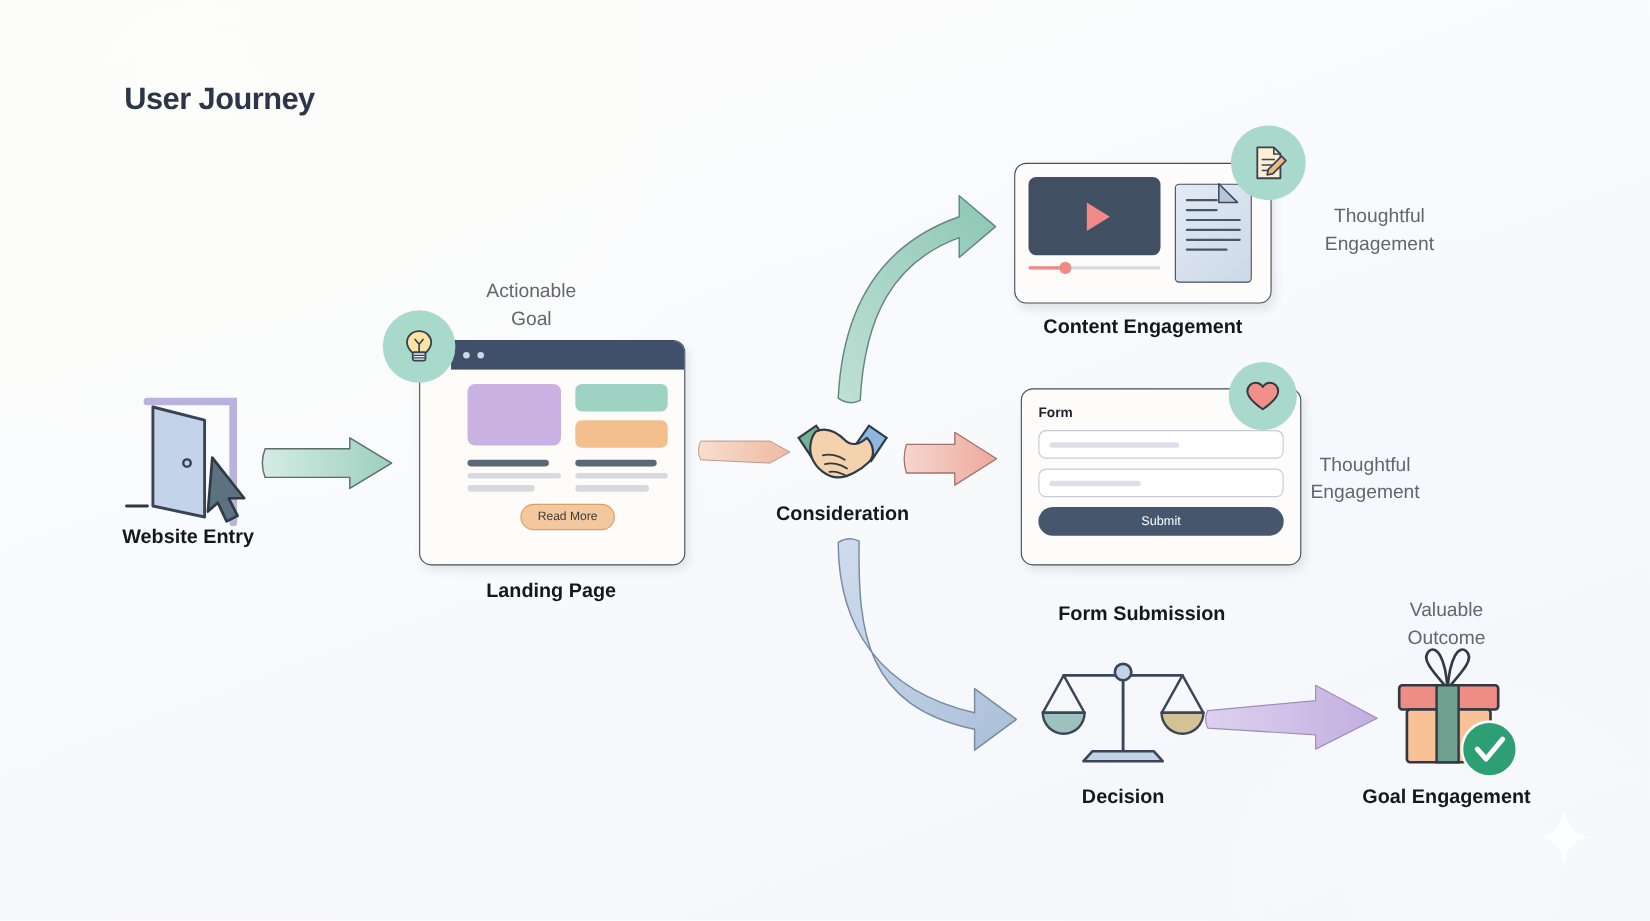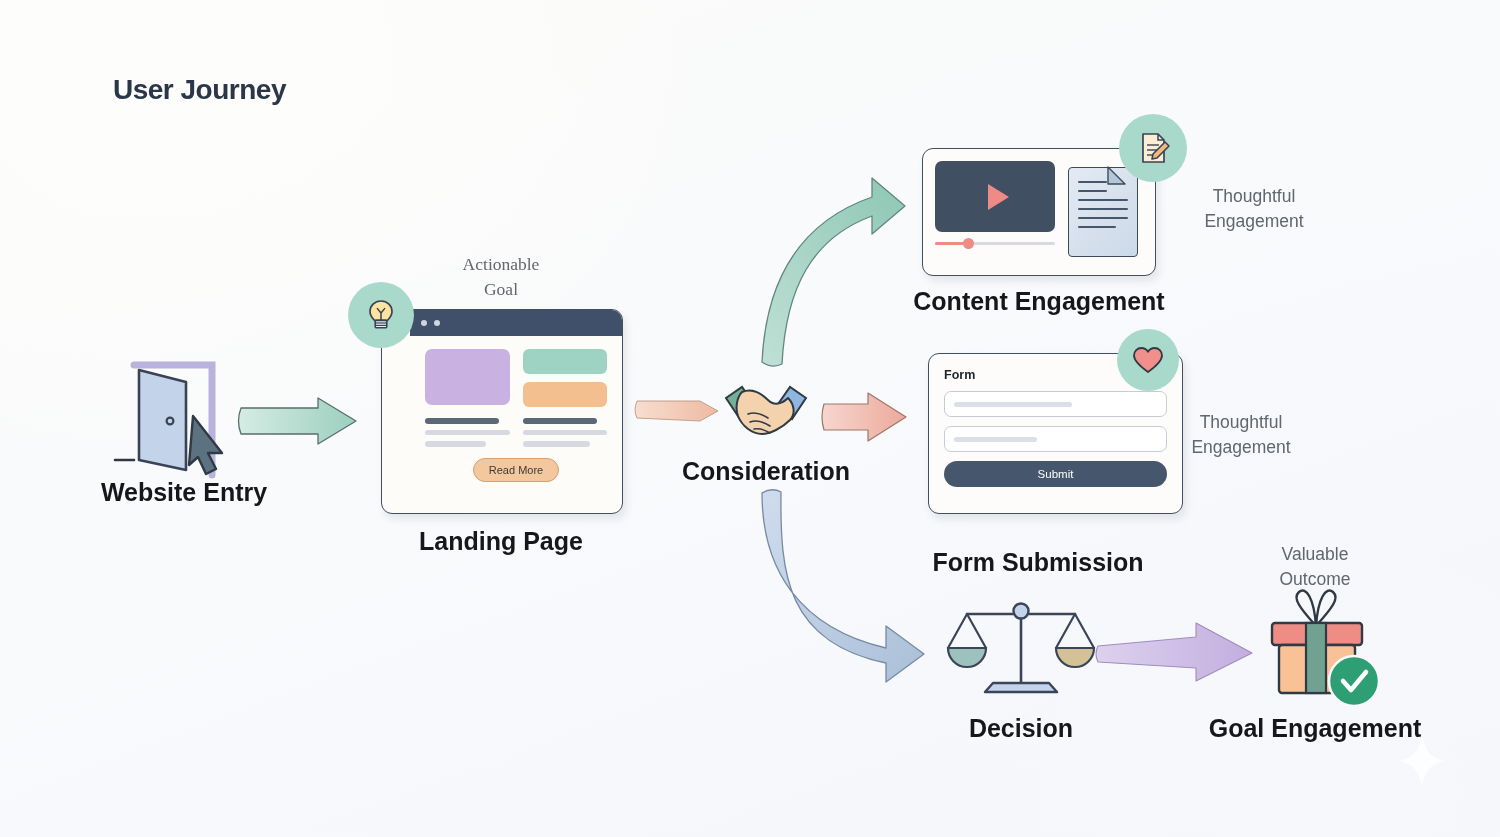--- a/index.html
+++ b/index.html
@@ -37,21 +37,21 @@
     font-size: 28px;
     font-weight: bold;
     color: #2b3648;
     letter-spacing: -0.5px;
     white-space: nowrap;
   }
 
   
   .node-label {
     position: absolute;
-    font-size: 25px;
+    font-size: 18px;
     font-weight: bold;
     color: #15171a;
     white-space: nowrap;
     text-align: center;
     transform: translateX(-50%);
   }
 
   .side-note {
     position: absolute;
     font-size: 17.5px;
@@ -293,23 +293,23 @@
 
       <path d="M134,365 h78 v110" fill="none" stroke="#b9b2dd" stroke-width="7" stroke-linecap="round"></path>
 
       <path d="M139,370 L186,382 L186,470 L139,460 Z" fill="#c3d3ea" stroke="#3a4356" stroke-width="2.6" stroke-linejoin="round"></path>
       <line x1="134" y1="460" x2="115" y2="460" stroke="#2f3646" stroke-width="2.6" stroke-linecap="round"></line>
       <circle cx="170" cy="421" r="3.4" fill="none" stroke="#3a4356" stroke-width="2.2"></circle>
 
       <path d="M193,416 L222,453 L208,453 L216,469 L206,474 L198,457 L189,465 Z" fill="#5c7280" stroke="#2f3a44" stroke-width="2.4" stroke-linejoin="round"></path>
     </g>
   </svg>
-  <div class="node-label" style="left:184px; top:478px;">Website Entry</div>
-
-  <div class="side-note" style="left:501px; top:252px;font-family:Liberation Serif, serif;">
+  <div class="node-label" style="left:171px; top:478px;">Website Entry</div>
+
+  <div class="side-note" style="left:483px; top:252px;">
     <div>Actionable</div>
     <div>Goal</div>
   </div>
 
   <div id="landing-card">
     <div id="landing-topbar">
       <div class="dot"></div>
       <div class="dot"></div>
     </div>
     <div id="landing-body">

